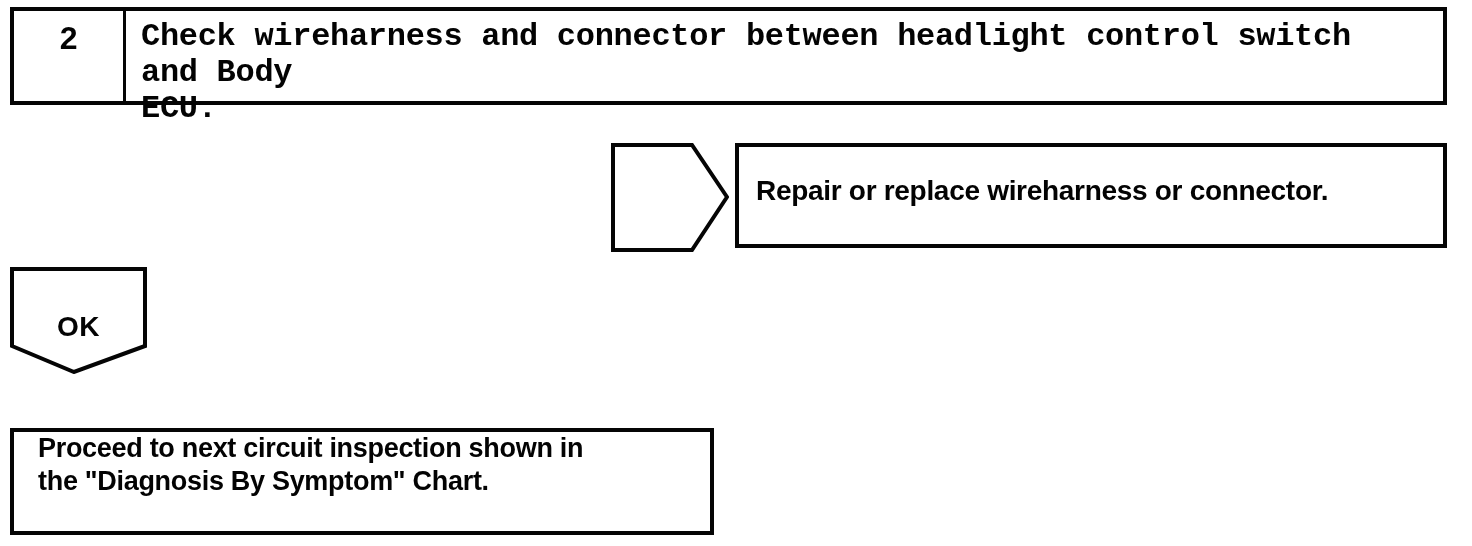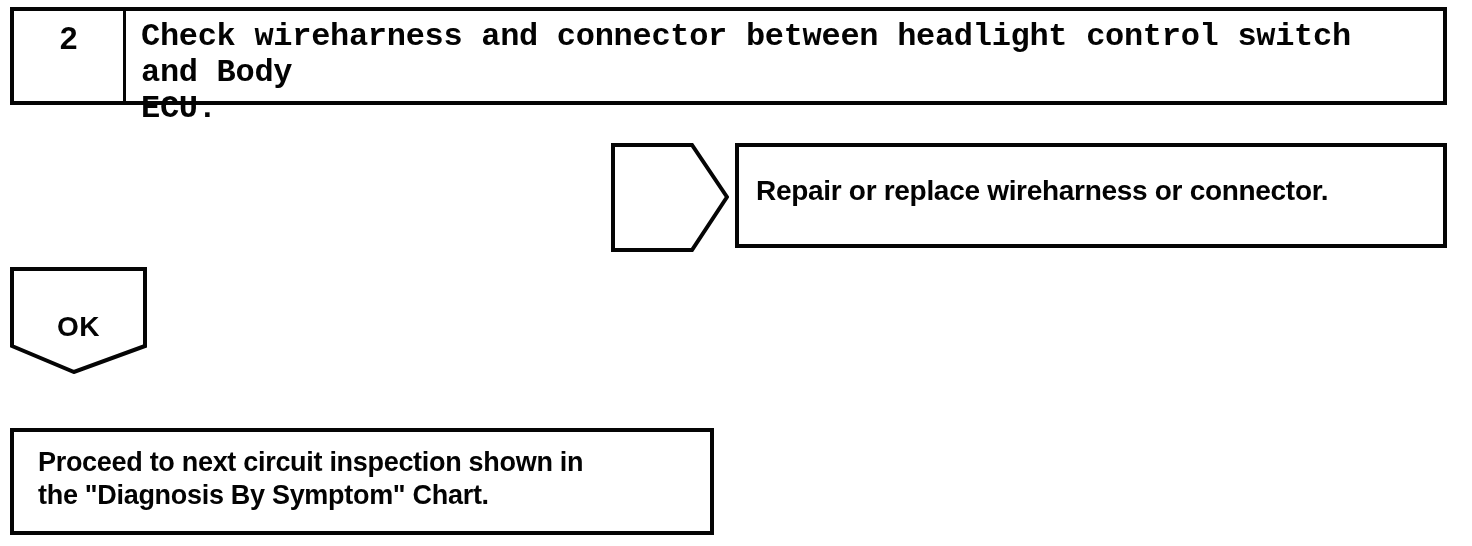--- a/index.html
+++ b/index.html
@@ -105,21 +105,20 @@
     align-items: center;
     padding: 4px 10px 14px 17px;
     font-size: 28px;
   }
   .ok-action-box {
     left: 10px;
     top: 428px;
     width: 704px;
     height: 107px;
     display: flex;
-    align-items: center;
     padding: 0 10px 6px 24px;
     font-size: 27px;
     line-height: 33px;
     white-space: pre-line;
   }
 </style>
 </head>
 <body>
 
 <div class="canvas">

